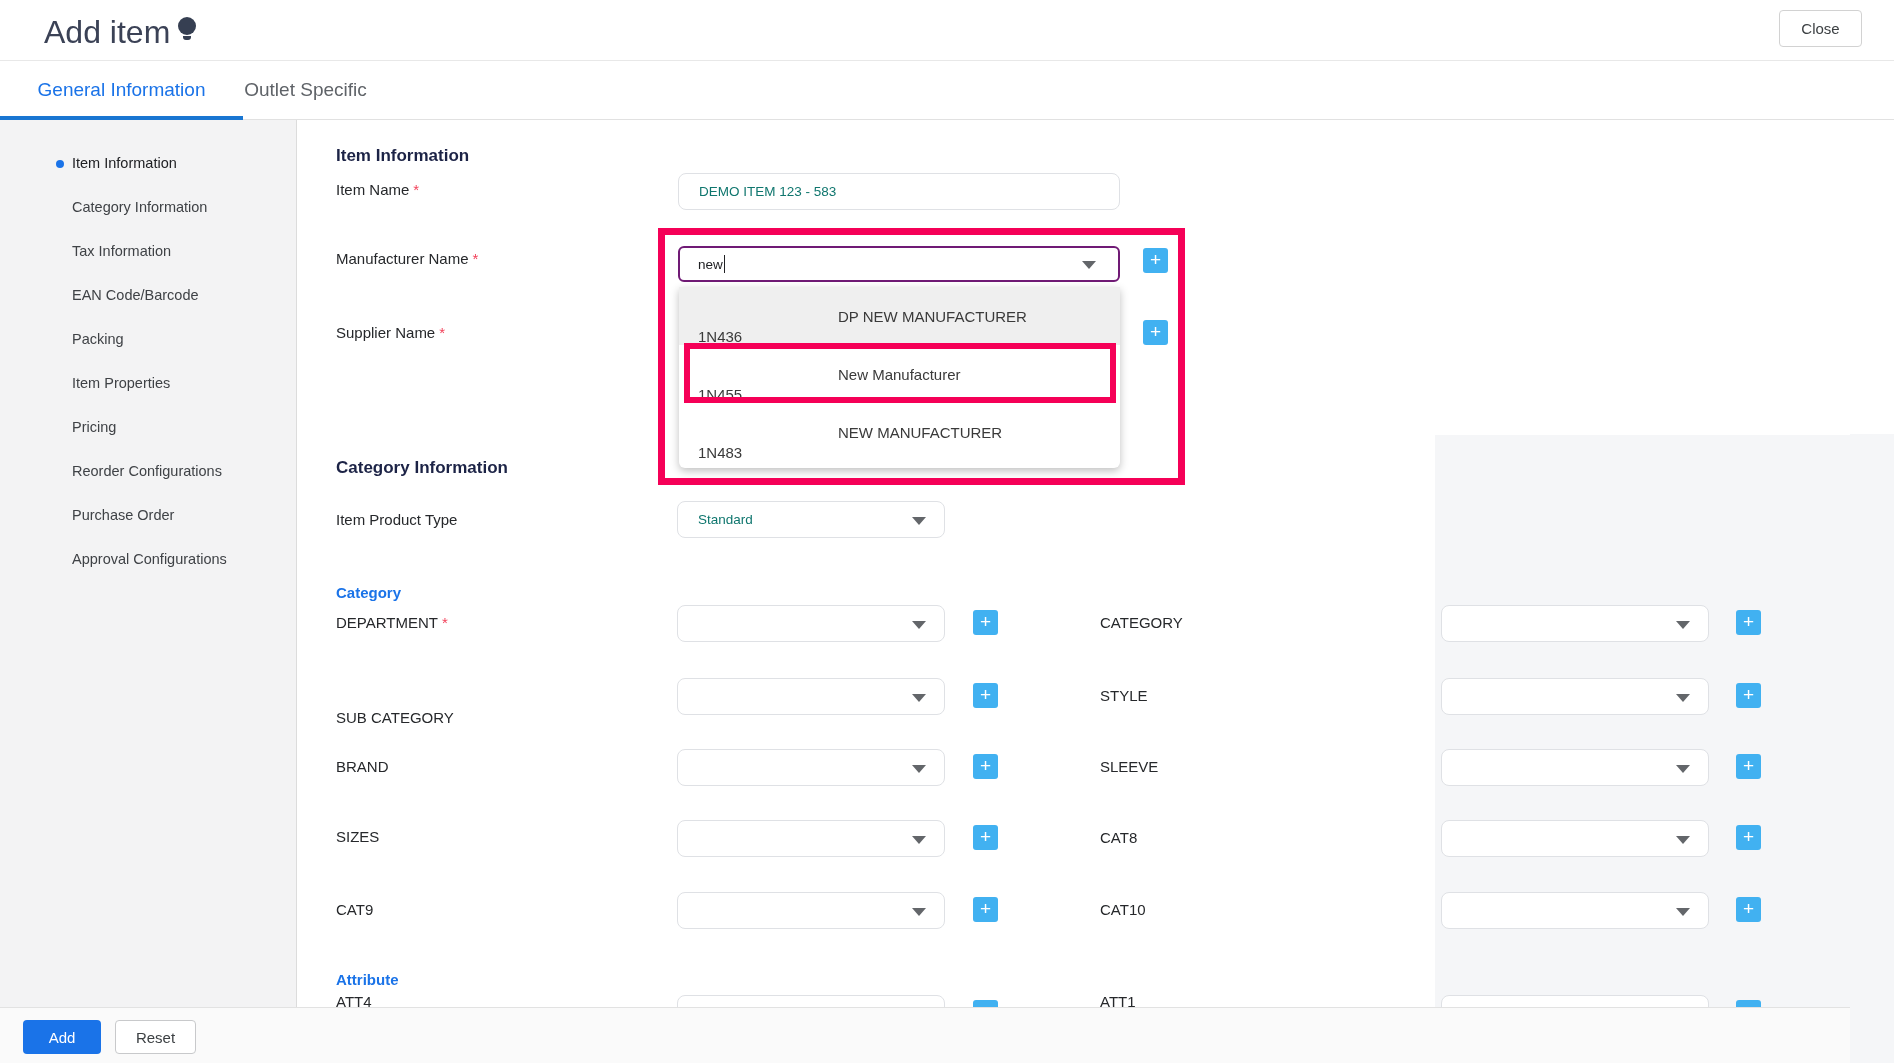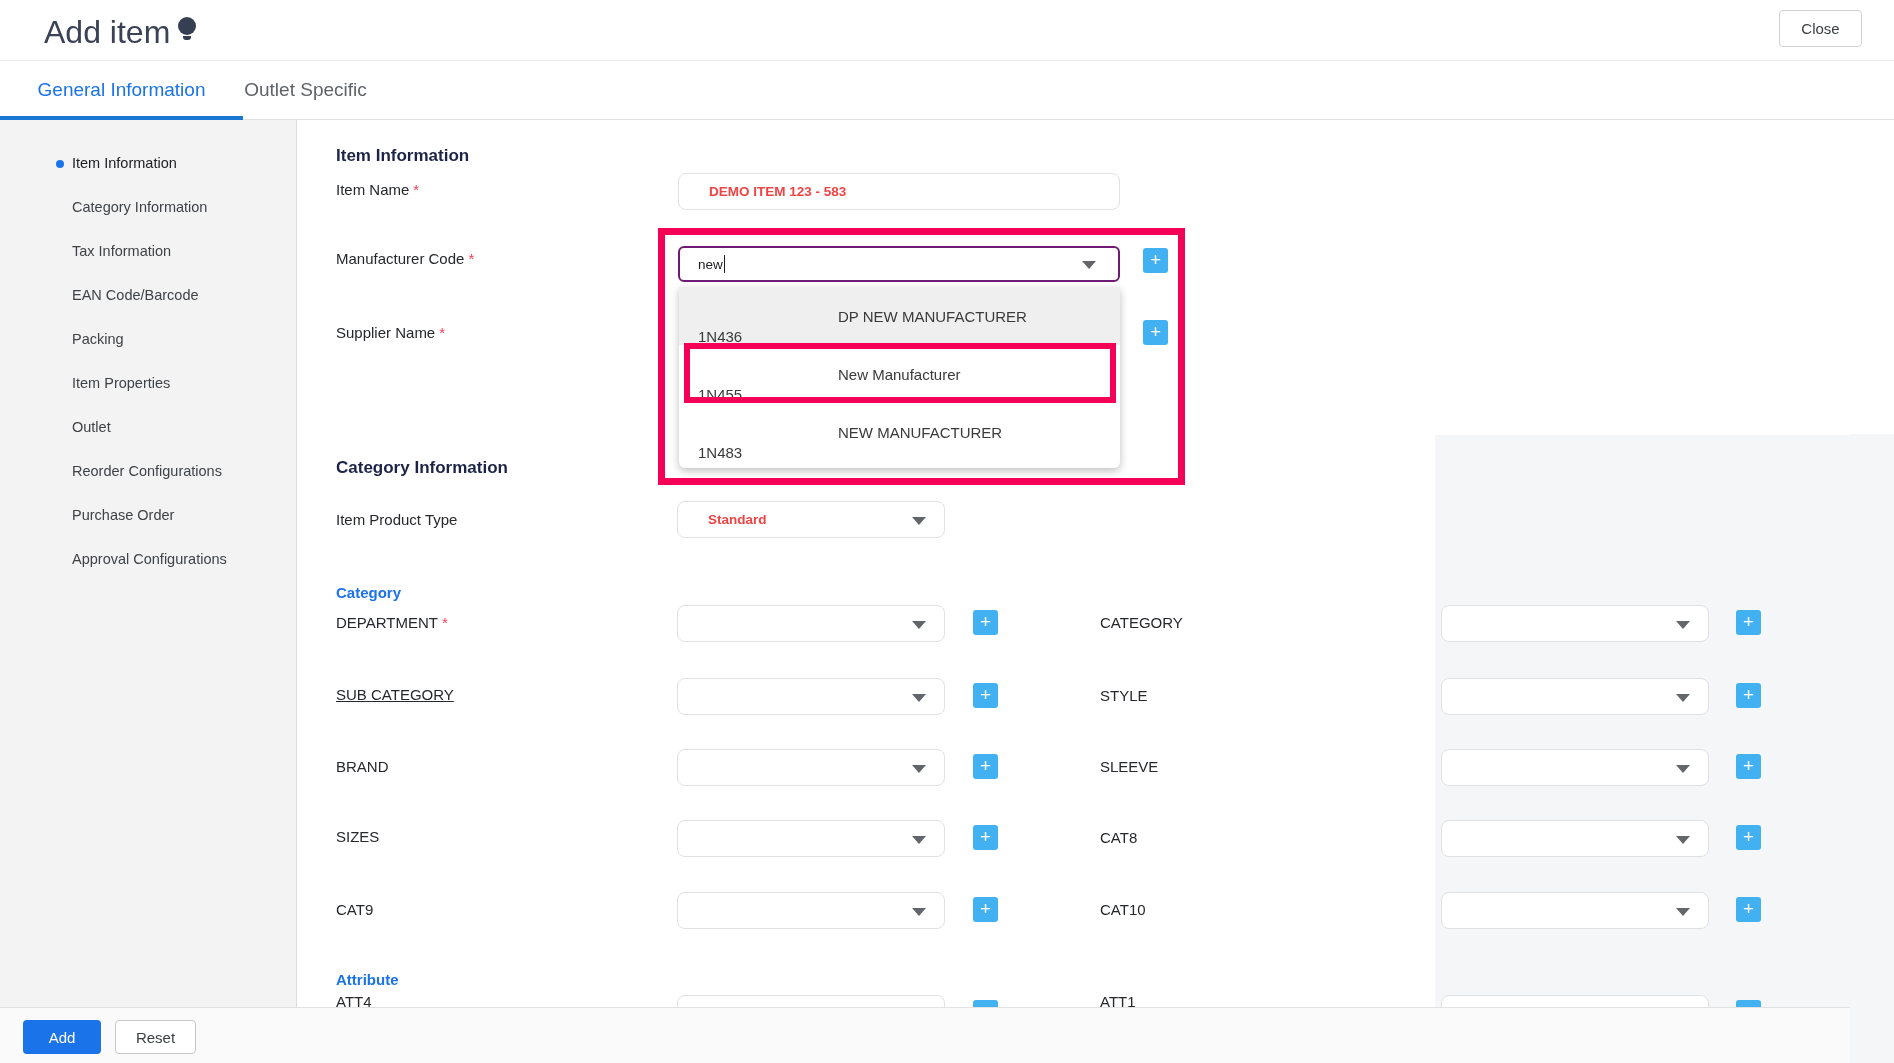--- a/index.html
+++ b/index.html
@@ -32,21 +32,21 @@
   .sec-lower::before { content:""; position:absolute; left:0; top:0; width:1138px; height:100%; background:#fff; }
   .gutter { position:absolute; left:1850px; top:434px; width:44px; height:629px; background:#f5f6f8; z-index:11; }
 
   .sec-heading { position:absolute; font-size:17px; font-weight:bold; color:#1c2346; z-index:3; }
   .sub-heading { position:absolute; font-size:15px; font-weight:bold; color:#1a73e8; z-index:3; }
   .lbl { position:absolute; font-size:15px; color:#26282b; white-space:nowrap; z-index:3; }
   .req { color:#f2415a; margin-left:4px; }
 
   .fld { position:absolute; width:268px; height:37px; background:#fff; border:1px solid #dfe1e5; border-radius:8px; z-index:3; display:flex; align-items:center; cursor:pointer; }
   .fld.wide { width:442px; }
-  .fld-text { margin-left:30px; font-size:13.5px; color:#ef4444;font-weight:bold; }
+  .fld-text { margin-left:20px; font-size:13.5px; color:#0f766e; }
   .caret-arrow { position:absolute; right:18px; top:15px; width:0; height:0; border-left:7px solid transparent; border-right:7px solid transparent; border-top:8px solid #63666a; }
   .plus { position:absolute; width:25px; height:25px; background:#41b1f1; border-radius:3px; color:#fff; font-size:19px; line-height:23px; text-align:center; z-index:3; cursor:pointer; }
 
   
   .combo { position:absolute; left:678px; top:246px; width:442px; height:36px; background:#fff; border:2px solid #701a75; border-radius:6px; z-index:5; display:flex; align-items:center; }
   .combo-text { margin-left:18px; font-size:13.5px; color:#202124; }
   .text-caret { width:1.5px; height:18px; background:#202124; margin-left:1px; }
   .panel { position:absolute; left:679px; top:287px; width:441px; height:181px; background:#fff; border-radius:0 0 6px 6px; box-shadow:0 3px 9px rgba(0,0,0,0.25); z-index:5; overflow:hidden; }
   .opt { position:relative; height:58px; display:flex; align-items:center; cursor:pointer; }
   .opt.hl { background:#efefef; }
@@ -77,38 +77,38 @@
     <div class="tab inactive">Outlet Specific</div>
   </div>
 
   <div class="sidebar">
     <div class="side-item active" style="top:35px"><span class="side-dot"></span><span>Item Information</span></div>
     <div class="side-item" style="top:79px">Category Information</div>
     <div class="side-item" style="top:123px">Tax Information</div>
     <div class="side-item" style="top:167px">EAN Code/Barcode</div>
     <div class="side-item" style="top:211px">Packing</div>
     <div class="side-item" style="top:255px">Item Properties</div>
-    <div class="side-item" style="top:299px">Outlet</div>
+    <div class="side-item" style="top:299px">Pricing</div>
     <div class="side-item" style="top:343px">Reorder Configurations</div>
     <div class="side-item" style="top:387px">Purchase Order</div>
     <div class="side-item" style="top:431px">Approval Configurations</div>
   </div>
 
   <div class="sec-top"></div>
   <div class="sec-lower"></div>
   <div class="gutter"></div>
 
   <div class="sec-heading" style="left:336px; top:146px;">Item Information</div>
 
   <div class="lbl" style="left:336px; top:181px;"><span>Item Name</span><span class="req">*</span></div>
   <div class="fld wide" style="left:678px; top:173px;">
     <span class="fld-text">DEMO ITEM 123 - 583</span>
   </div>
 
-  <div class="lbl" style="left:336px; top:250px;"><span>Manufacturer Code</span><span class="req">*</span></div>
+  <div class="lbl" style="left:336px; top:250px;"><span>Manufacturer Name</span><span class="req">*</span></div>
   <div class="combo">
     <span class="combo-text">new</span>
     <span class="text-caret"></span>
     <span class="caret-arrow" style="right:22px; top:13px;"></span>
   </div>
   <div class="plus" style="left:1143px; top:248px; z-index:5;"><span>+</span></div>
 
   <div class="lbl" style="left:336px; top:324px;"><span>Supplier Name</span><span class="req">*</span></div>
   <div class="plus" style="left:1143px; top:320px; z-index:4;"><span>+</span></div>
 
@@ -144,21 +144,21 @@
   <div class="fld" style="left:677px; top:605px;">
       <span class="caret-arrow"></span>
     </div>
   <div class="plus" style="left:973px; top:610px;"><span>+</span></div>
   <div class="lbl" style="left:1100px; top:614px;">CATEGORY</div>
   <div class="fld" style="left:1441px; top:605px;">
       <span class="caret-arrow"></span>
     </div>
   <div class="plus" style="left:1736px; top:610px;"><span>+</span></div>
 
-  <div class="lbl" style="left:336px; top:686px;text-decoration:underline;">SUB CATEGORY</div>
+  <div class="lbl" style="left:336px; top:709px;">SUB CATEGORY</div>
   <div class="fld" style="left:677px; top:678px;">
       <span class="caret-arrow"></span>
     </div>
   <div class="plus" style="left:973px; top:683px;"><span>+</span></div>
   <div class="lbl" style="left:1100px; top:687px;">STYLE</div>
   <div class="fld" style="left:1441px; top:678px;">
       <span class="caret-arrow"></span>
     </div>
   <div class="plus" style="left:1736px; top:683px;"><span>+</span></div>
 

